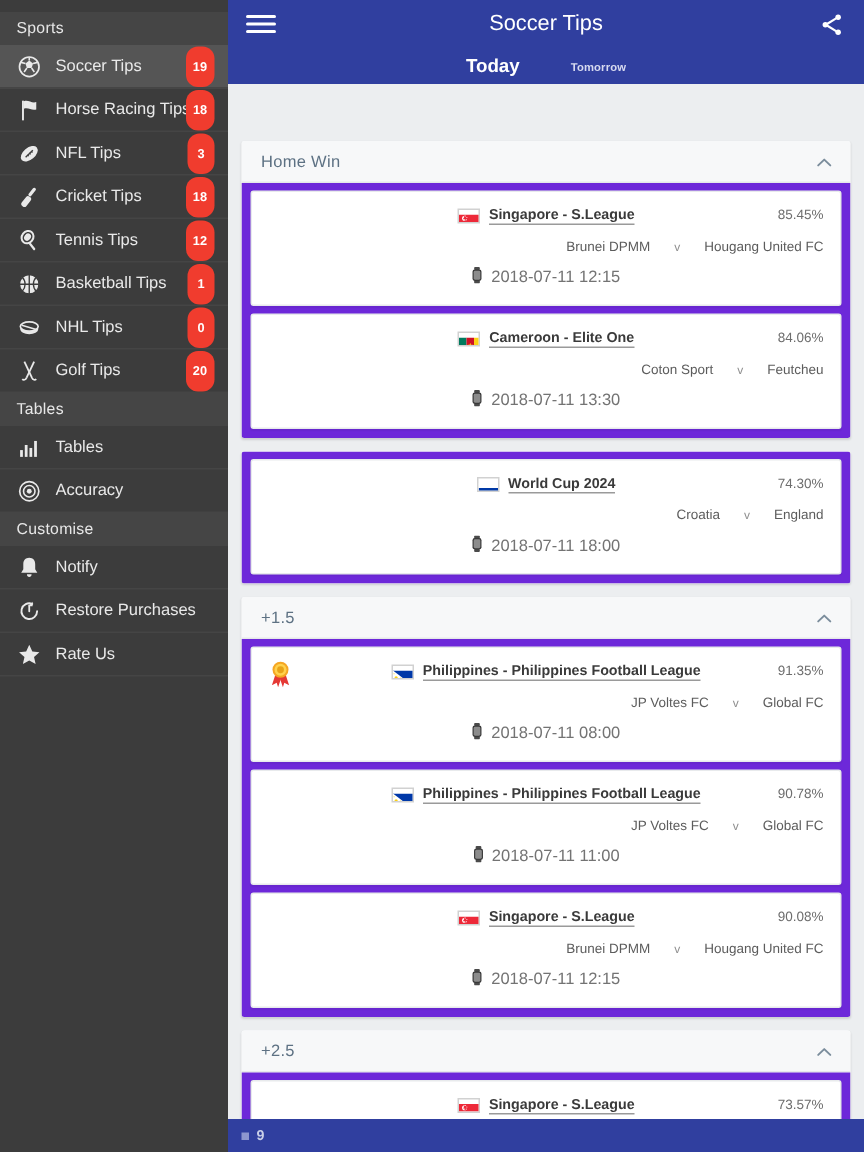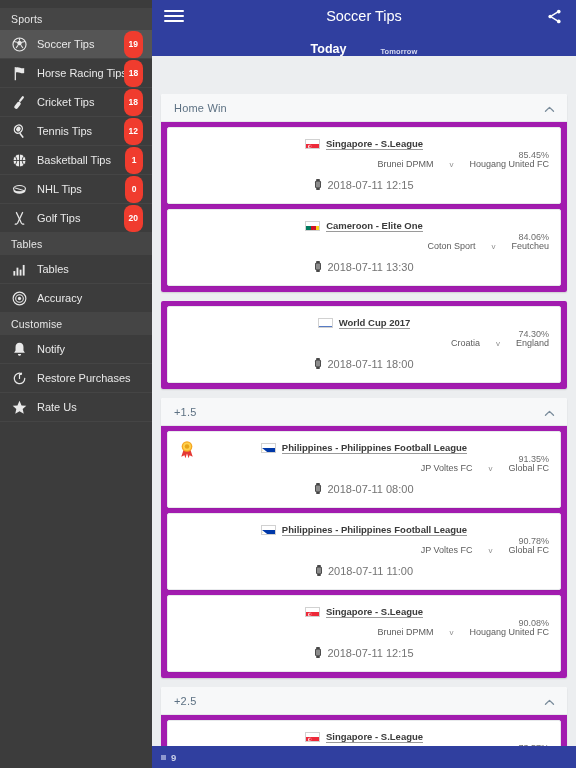--- a/index.html
+++ b/index.html
@@ -85,21 +85,21 @@
     position: absolute; left: 0; right: 0; top: 0;
     height: 32px; line-height: 32px; text-align: center;
     color: #fff; font-size: 14.5px;
   }
   .share-btn {
     margin-left: auto; width: 20px; height: 20px;
     display: flex; align-items: center; justify-content: center;
     position: relative; z-index: 2; cursor: pointer;
   }
   .tabs {
-    height: 24px; display: flex; align-items: flex-end;
+    height: 24px; display: flex; align-items: center;
     justify-content: center; gap: 34px;
   }
   .tab-today {
     color: #ffffff; font-size: 12.5px; font-weight: bold;
     cursor: pointer;
   }
   .tab-tomorrow {
     color: #d7daf0; font-size: 7.5px; font-weight: bold;
     cursor: pointer; letter-spacing: .1px;
   }
@@ -123,21 +123,21 @@
     padding: 0 12px 0 13px;
     background: #f7f8f9;
     border-bottom: 1px solid #e6e8ea;
     cursor: pointer;
   }
   .section-title {
     font-size: 11px; color: #5d7183; font-weight: normal;
     letter-spacing: .2px;
   }
   .chev { margin-left: auto; color: #7b8d9c; }
-  .sec-body { padding: 5px 6px 6px 6px; background: #a21caf; }
+  .sec-body { padding: 5px 6px 6px 6px; background: #6d28d9; }
 
   .card {
     background: #fff;
     border: 1px solid #e8eaec;
     border-radius: 2px;
     margin-bottom: 5px;
     padding: 9px 11px 9px 11px;
     position: relative;
     box-shadow: 0 1px 1px rgba(0,0,0,.05);
     cursor: pointer;
@@ -158,21 +158,21 @@
     position: relative; overflow: hidden;
     display: block;
   }
   .league-name {
     font-size: 9.5px; font-weight: bold; color: #3a3a3a;
     border-bottom: 1px solid #9a9a9a;
     padding-bottom: .5px;
     white-space: nowrap;
   }
   .pct {
-    position: absolute; right: 0; top: 13px;
+    position: absolute; right: 0; top: 1px;
     font-size: 9px; color: #6d6d6d; white-space: nowrap;
   }
   .teams {
     display: flex; align-items: center; justify-content: flex-end;
     gap: 16px; margin-top: 8px;
   }
   .team { font-size: 9px; color: #5c5c5c; }
   .vs { font-size: 8px; color: #8f8f8f; }
   .when {
     display: flex; align-items: center; justify-content: center;
@@ -211,20 +211,31 @@
         </div>
         <div class="side-item">
           <span class="side-ico">
             <svg width="17" height="17" viewBox="0 0 24 24">
               <rect x="5.2" y="3" width="1.8" height="18.5" fill="#e9e9e9"></rect>
         <path d="M7 3.6 C11 1.8 14.5 6 18.6 4.3 L18.6 11.2 C14.5 12.9 11 8.8 7 10.6 Z" fill="#e9e9e9"></path>
             </svg>
           </span>
           <span class="side-label">Horse Racing Tips</span>
           <span class="badge">18</span>
+        </div>
+        <div class="side-item">
+          <span class="side-ico">
+            <svg width="17" height="17" viewBox="0 0 24 24">
+              <ellipse cx="12" cy="12" rx="9.3" ry="5.6" transform="rotate(-40 12 12)" fill="#e9e9e9"></ellipse>
+        <path d="M8.6 15.4 L15.4 8.6" stroke="#3c3c3c" stroke-width="1.3"></path>
+        <path d="M10.3 13 L11.6 14.3 M12 11.3 L13.3 12.6 M13.7 9.6 L15 10.9" stroke="#3c3c3c" stroke-width="1.1"></path>
+            </svg>
+          </span>
+          <span class="side-label">NFL Tips</span>
+          <span class="badge">3</span>
         </div>
         <div class="side-item">
           <span class="side-ico">
             <svg width="17" height="17" viewBox="0 0 24 24">
               <rect x="13.2" y="2.4" width="3.1" height="9.4" rx="1.4" transform="rotate(38 14.7 7.1)" fill="#e9e9e9"></rect>
         <rect x="6.4" y="10.4" width="5.5" height="11.2" rx="2.5" transform="rotate(38 9.1 16)" fill="#e9e9e9"></rect>
             </svg>
           </span>
           <span class="side-label">Cricket Tips</span>
           <span class="badge">18</span>
@@ -437,21 +448,21 @@
           <div class="section">
             <div class="sec-body">
               <div class="card">
                 <div class="card-row1">
                   <span class="league-wrap">
                     <span class="flag"><svg width="15" height="10" viewBox="0 0 30 20">
         <rect width="30" height="6.67" fill="#fff"></rect>
                         <rect y="6.67" width="30" height="6.67" fill="#0039A6"></rect>
         <rect y="13.34" width="30" height="6.66" fill="#D52B1E"></rect>
                       </svg></span>
-                    <span class="league-name">World Cup 2017</span>
+                    <span class="league-name">World Cup 2024</span>
                   </span>
                   <span class="pct">74.30%</span>
                 </div>
                 <div class="teams">
                   <span class="team">Croatia</span>
                   <span class="vs">v</span>
                   <span class="team">England</span>
                 </div>
                 <div class="when">
                   <span><svg width="8" height="11" viewBox="0 0 10 14">

